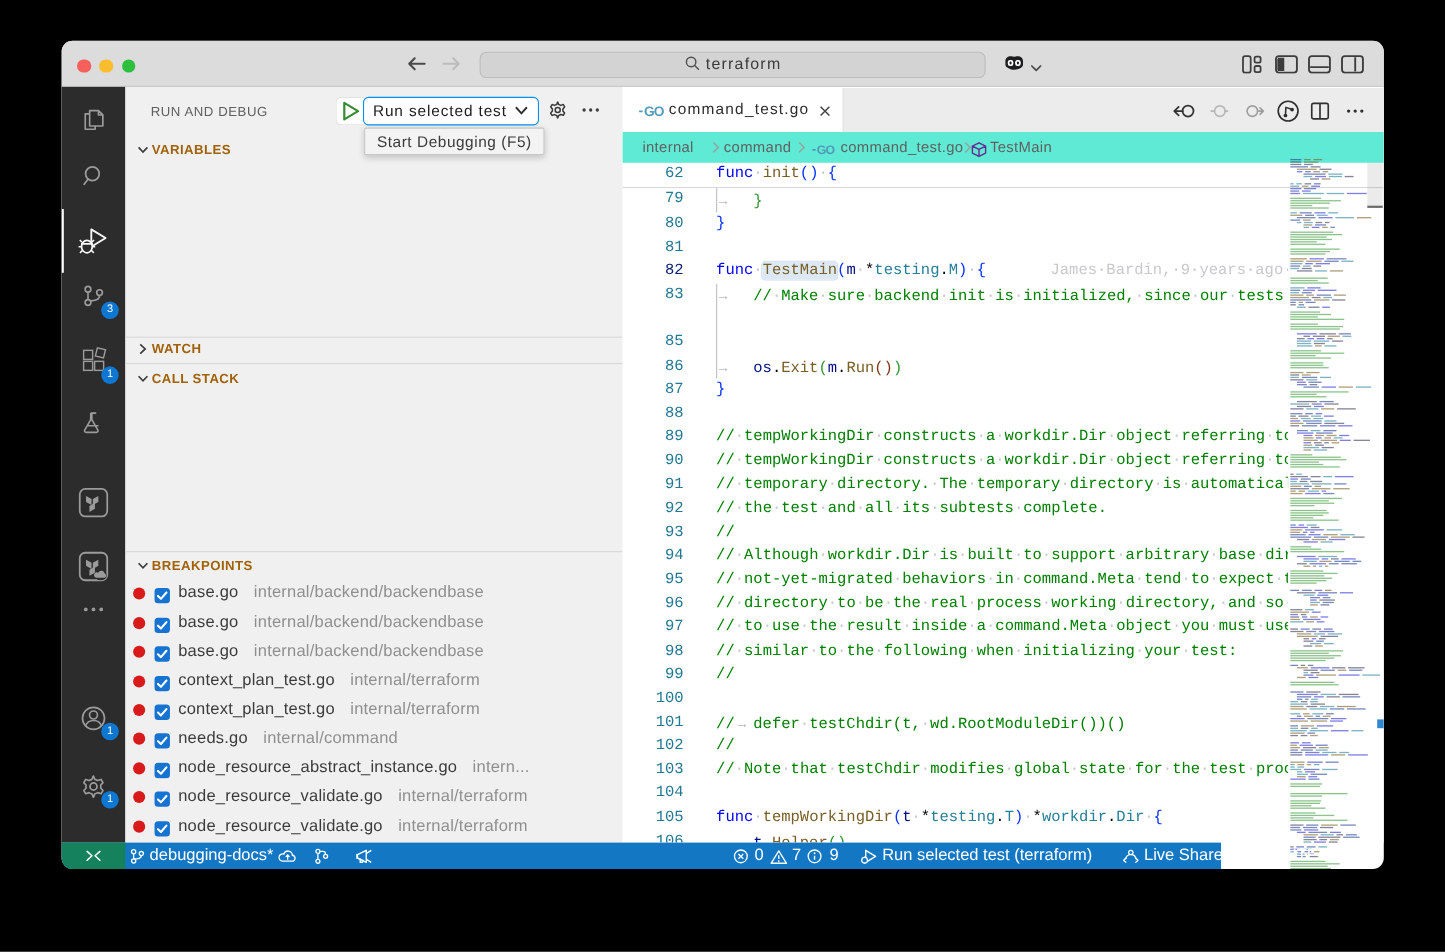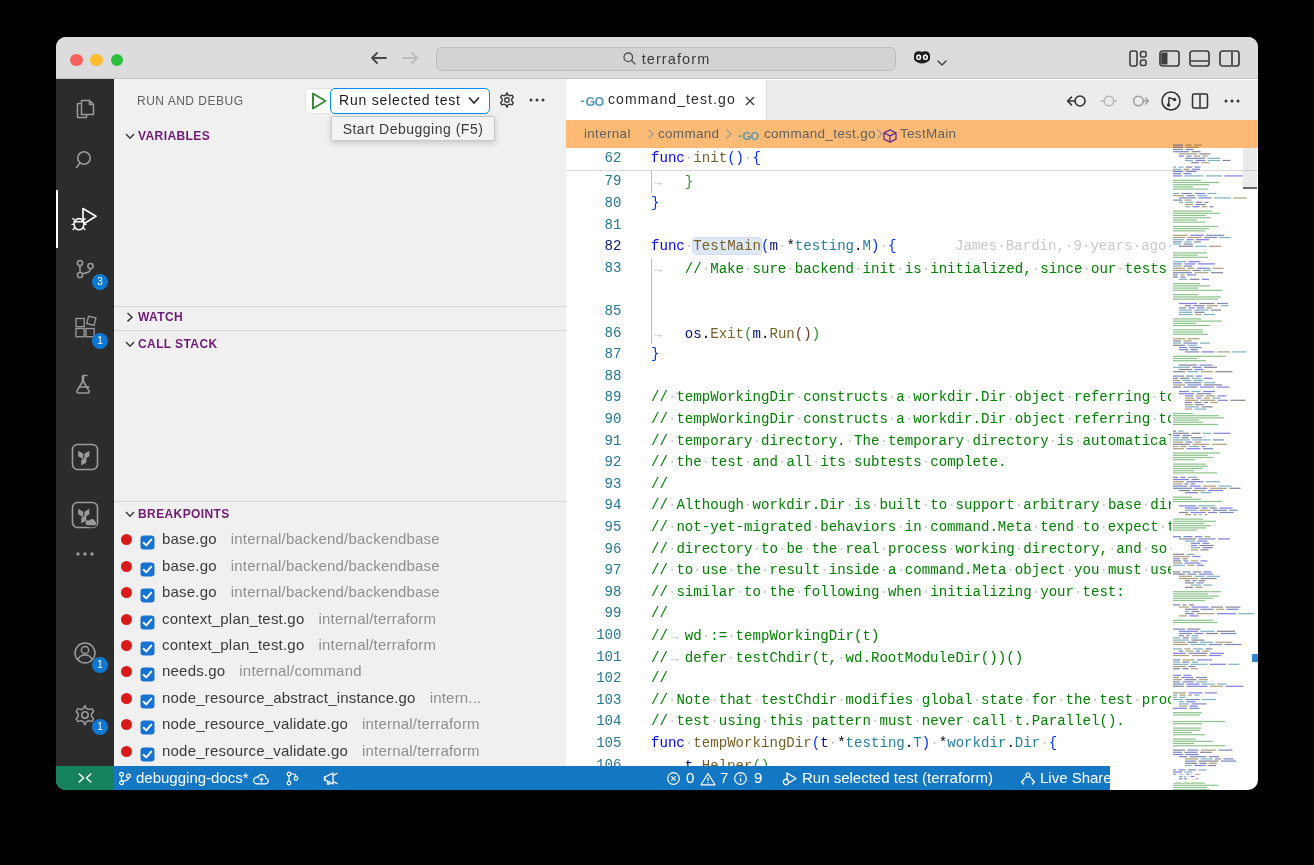--- a/index.html
+++ b/index.html
@@ -5,21 +5,21 @@
 .abs{position:absolute}
 s{text-decoration:none}
 i{font-style:normal;color:#c3c7cb}
 #win{position:absolute;left:56px;top:37px;width:1202px;height:753px;background:#fff;border-radius:10px;overflow:hidden}
 #titlebar{position:absolute;left:0;top:0;width:100%;height:42px;background:#dcdcdc;border-bottom:1px solid #c4c4c4}
 .tl{position:absolute;top:53.5px;width:12.5px;height:12.5px;border-radius:50%}
 #searchbox{position:absolute;left:380px;top:10px;width:460px;height:24px;background:#d3d3d3;border:1px solid #bdbdbd;border-radius:6px;color:#3b3b3b;font-size:14.5px;letter-spacing:1.1px;text-align:center;line-height:22px}
 #actbar{position:absolute;left:0;top:42px;width:58px;height:687px;background:#2c2c2c}
 .badge{position:absolute;width:16px;height:16px;border-radius:50%;background:#0d77d1;color:#fff;font-size:10px;line-height:16px;text-align:center}
 #sidebar{position:absolute;left:58px;top:42px;width:452px;height:687px;background:#f0f0f0}
-.sechead{position:absolute;left:24px;font-size:12px;font-weight:bold;color:#701a75;letter-spacing:0.4px}
+.sechead{position:absolute;left:24px;font-size:12px;font-weight:bold;color:#a16207;letter-spacing:0.4px}
 .chev{position:absolute;left:8px;width:16px;height:16px}
 .sep{position:absolute;left:0;width:452px;height:1px;background:#d7d7d7}
 #editor{position:absolute;left:510px;top:42px;width:692px;height:687px;background:#fff}
 #tabstrip{position:absolute;left:0;top:1px;width:692px;height:40px;background:#ececec}
 #tab1{position:absolute;left:0;top:0;width:201px;height:40px;background:#fff;border-right:1px solid #dcdcdc}
 .crow{position:absolute;left:510px;width:605px;height:21.6px;overflow:hidden;font-family:"Liberation Mono",monospace;font-size:14.1px;line-height:21.6px;white-space:pre}
 .num{position:absolute;left:0;top:0;width:55.5px;text-align:right}
 .ct{position:absolute;left:85px;top:0}
 .kw{color:#0000ff}.fn{color:#795e26}.cm{color:#008000}.ty{color:#267f99}.vr{color:#001080}
 .b1{color:#0431fa}.b2{color:#319331}.b3{color:#7b3814}
@@ -283,21 +283,21 @@
             <path d="M11 4.5 v13" stroke="#2f2f2f" stroke-width="1.5"></path>
           </svg></div>
       <div class="abs" style="left:655px;top:10px"><svg width="22" height="22" viewBox="0 0 22 22" style="">
             <g fill="#2f2f2f">
               <circle cx="5" cy="11" r="1.5"></circle>
               <circle cx="11" cy="11" r="1.5"></circle>
               <circle cx="17" cy="11" r="1.5"></circle>
             </g>
           </svg></div>
     </div>
-    <div class="abs" style="left:0;top:41px;width:692px;height:28px;background:#fdba74;font-size:13.5px;letter-spacing:0.3px;color:#616161;line-height:28px">
+    <div class="abs" style="left:0;top:41px;width:692px;height:28px;background:#5eead4;font-size:13.5px;letter-spacing:0.3px;color:#616161;line-height:28px">
       <span style="position:absolute;left:18px">internal</span>
       <svg class="abs" width="10" height="28" style="left:80px">
           <path d="M2.5 9.5 l4.5 4.5 -4.5 4.5" fill="none" stroke="#9e9e9e" stroke-width="1.3"></path>
         </svg>
       <span style="position:absolute;left:92px">command</span>
       <svg class="abs" width="10" height="28" style="left:158px">
           <path d="M2.5 9.5 l4.5 4.5 -4.5 4.5" fill="none" stroke="#9e9e9e" stroke-width="1.3"></path>
         </svg>
       <span style="position:absolute;left:172px;top:5px"><svg width="24" height="14" viewBox="0 0 24 14" style="">
             <path d="M0.5 7.3 h3" stroke="#519aba" stroke-width="1.5"></path>
@@ -331,25 +331,25 @@
 <div class="crow" style="top:372.0px"><s class="num" style="color:#237893">90</s><s class="ct"><s class="cm">//<i>·</i>tempWorkingDir<i>·</i>constructs<i>·</i>a<i>·</i>workdir.Dir<i>·</i>object<i>·</i>referring<i>·</i>toa</s></s></div>
 <div class="crow" style="top:393.6px"><s class="num" style="color:#237893">91</s><s class="ct"><s class="cm">//<i>·</i>temporary<i>·</i>directory.<i>·</i>The<i>·</i>temporary<i>·</i>directory<i>·</i>is<i>·</i>automatically</s></s></div>
 <div class="crow" style="top:415.2px"><s class="num" style="color:#237893">92</s><s class="ct"><s class="cm">//<i>·</i>the<i>·</i>test<i>·</i>and<i>·</i>all<i>·</i>its<i>·</i>subtests<i>·</i>complete.</s></s></div>
 <div class="crow" style="top:436.8px"><s class="num" style="color:#237893">93</s><s class="ct"><s class="cm">//</s></s></div>
 <div class="crow" style="top:458.4px"><s class="num" style="color:#237893">94</s><s class="ct"><s class="cm">//<i>·</i>Although<i>·</i>workdir.Dir<i>·</i>is<i>·</i>built<i>·</i>to<i>·</i>support<i>·</i>arbitrary<i>·</i>base<i>·</i>dire</s></s></div>
 <div class="crow" style="top:480.0px"><s class="num" style="color:#237893">95</s><s class="ct"><s class="cm">//<i>·</i>not-yet-migrated<i>·</i>behaviors<i>·</i>in<i>·</i>command.Meta<i>·</i>tend<i>·</i>to<i>·</i>expect<i>·</i>th</s></s></div>
 <div class="crow" style="top:501.6px"><s class="num" style="color:#237893">96</s><s class="ct"><s class="cm">//<i>·</i>directory<i>·</i>to<i>·</i>be<i>·</i>the<i>·</i>real<i>·</i>process<i>·</i>working<i>·</i>directory,<i>·</i>and<i>·</i>so<i>·</i>i</s></s></div>
 <div class="crow" style="top:523.2px"><s class="num" style="color:#237893">97</s><s class="ct"><s class="cm">//<i>·</i>to<i>·</i>use<i>·</i>the<i>·</i>result<i>·</i>inside<i>·</i>a<i>·</i>command.Meta<i>·</i>object<i>·</i>you<i>·</i>must<i>·</i>use</s></s></div>
 <div class="crow" style="top:544.8px"><s class="num" style="color:#237893">98</s><s class="ct"><s class="cm">//<i>·</i>similar<i>·</i>to<i>·</i>the<i>·</i>following<i>·</i>when<i>·</i>initializing<i>·</i>your<i>·</i>test:</s></s></div>
 <div class="crow" style="top:566.4px"><s class="num" style="color:#237893">99</s><s class="ct"><s class="cm">//</s></s></div>
-<div class="crow" style="top:588.0px"><s class="num" style="color:#237893">100</s><s class="ct"><s class="cm">//</s><span class="tb2">→</span><s class="cm">wd<i>·</i>:=<i>·</i>tempWorkingDir(t)</s></s></div>
+<div class="crow" style="top:588.0px"><s class="num" style="color:#237893">100</s></div>
 <div class="crow" style="top:609.6px"><s class="num" style="color:#237893">101</s><s class="ct"><s class="cm">//</s><span class="tb2">→</span><s class="cm">defer<i>·</i>testChdir(t,<i>·</i>wd.RootModuleDir())()</s></s></div>
 <div class="crow" style="top:631.2px"><s class="num" style="color:#237893">102</s><s class="ct"><s class="cm">//</s></s></div>
 <div class="crow" style="top:652.8px"><s class="num" style="color:#237893">103</s><s class="ct"><s class="cm">//<i>·</i>Note<i>·</i>that<i>·</i>testChdir<i>·</i>modifies<i>·</i>global<i>·</i>state<i>·</i>for<i>·</i>the<i>·</i>test<i>·</i>proc</s></s></div>
-<div class="crow" style="top:674.4px"><s class="num" style="color:#237893">104</s><s class="ct"><s class="cm">//<i>·</i>test<i>·</i>using<i>·</i>this<i>·</i>pattern<i>·</i>must<i>·</i>never<i>·</i>call<i>·</i>t.Parallel().</s></s></div>
+<div class="crow" style="top:674.4px"><s class="num" style="color:#237893">104</s></div>
 <div class="crow" style="top:696.0px"><s class="num" style="color:#237893">105</s><s class="ct"><s class="kw">func</s><i>·</i><s class="fn">tempWorkingDir</s><s class="b1">(</s><s class="vr">t</s><i>·</i>*<s class="ty">testing</s>.<s class="ty">T</s><s class="b1">)</s><i>·</i>*<s class="ty">workdir</s>.<s class="ty">Dir</s><i>·</i><s class="b1">{</s></s></div>
 <div class="crow" style="top:717.6px"><s class="num" style="color:#237893">106</s><s class="ct"><span class="tb">→</span><s class="vr">t</s>.<s class="fn">Helper</s><s class="b2">()</s></s></div>
     <div class="abs" style="left:510px;top:132.5px;width:692px;height:1px;background:#d9d9d9"></div>
   </div>
   <svg class="abs" width="87" height="658" style="left:1115px;top:107px">
       <rect x="2" y="0.5" width="10" height="1.2" fill="#1f3a93" opacity="0.6"></rect>
       <rect x="14.5" y="0.5" width="6" height="1.2" fill="#795e26" opacity="0.6"></rect>
       <rect x="23.0" y="0.5" width="8" height="1.2" fill="#795e26" opacity="0.6"></rect>
       <rect x="2" y="2.7" width="10" height="1.2" fill="#333355" opacity="0.6"></rect>
       <rect x="14.5" y="2.7" width="13" height="1.2" fill="#795e26" opacity="0.6"></rect>

